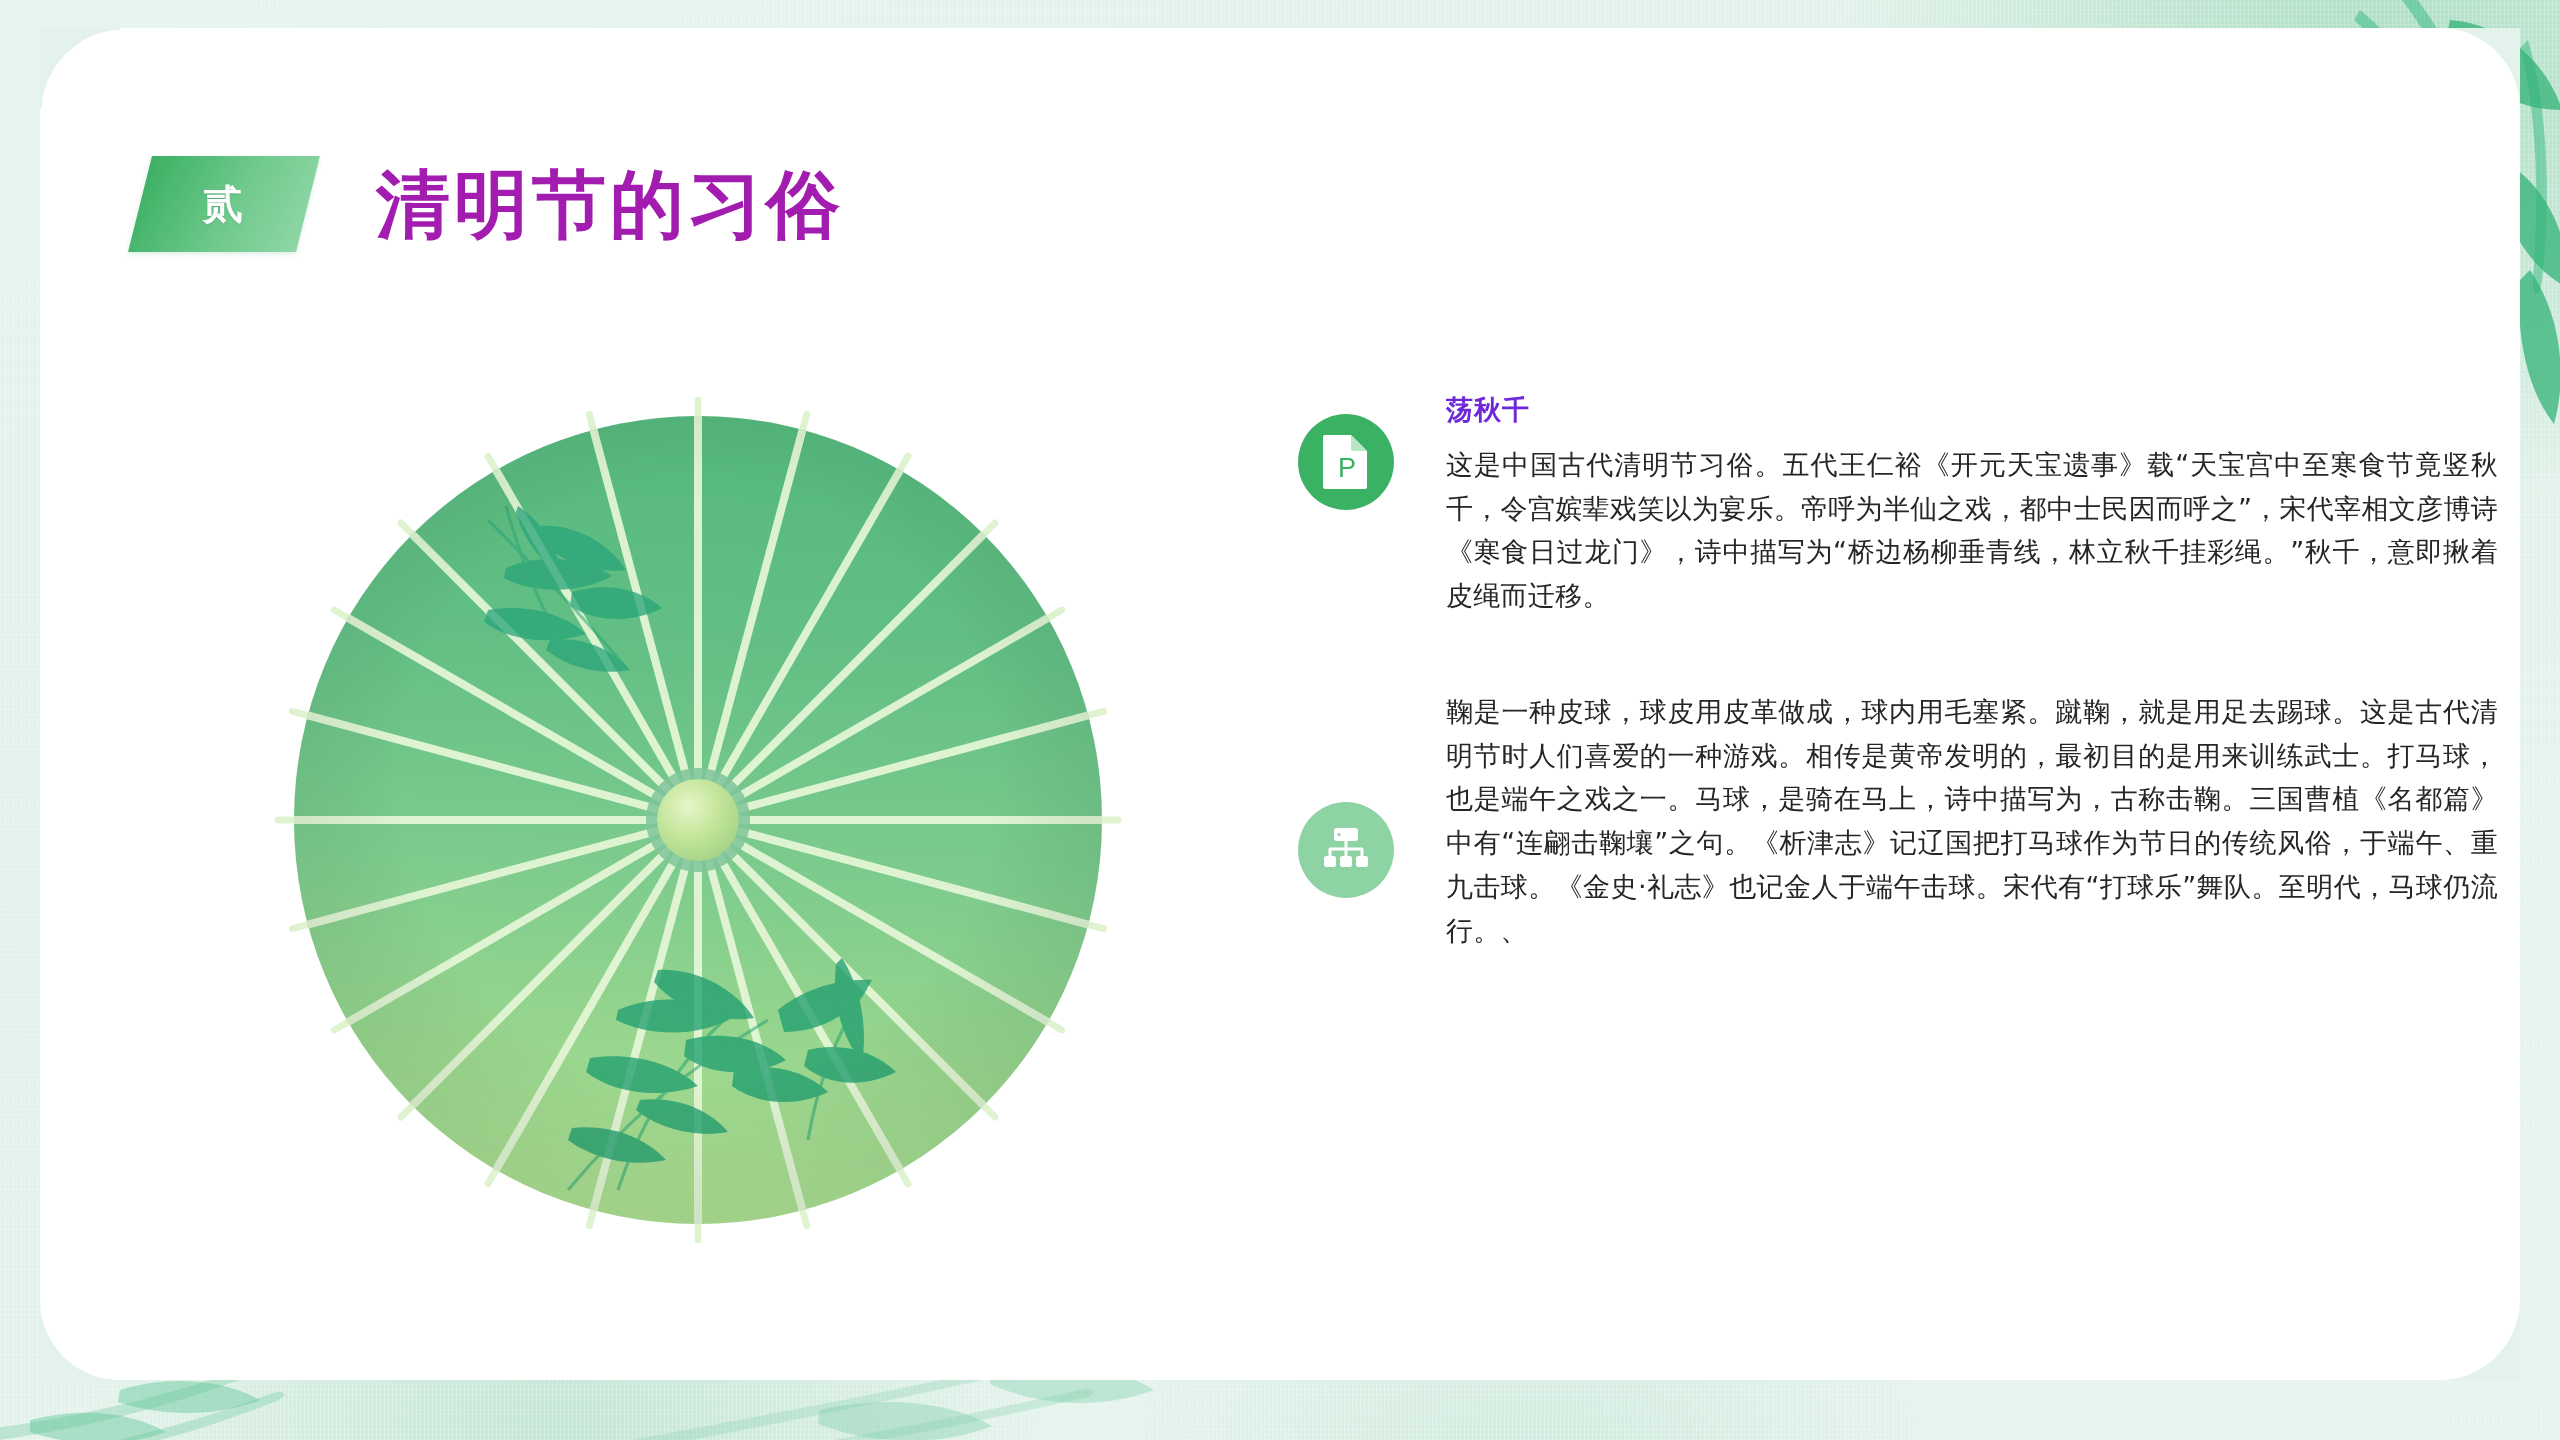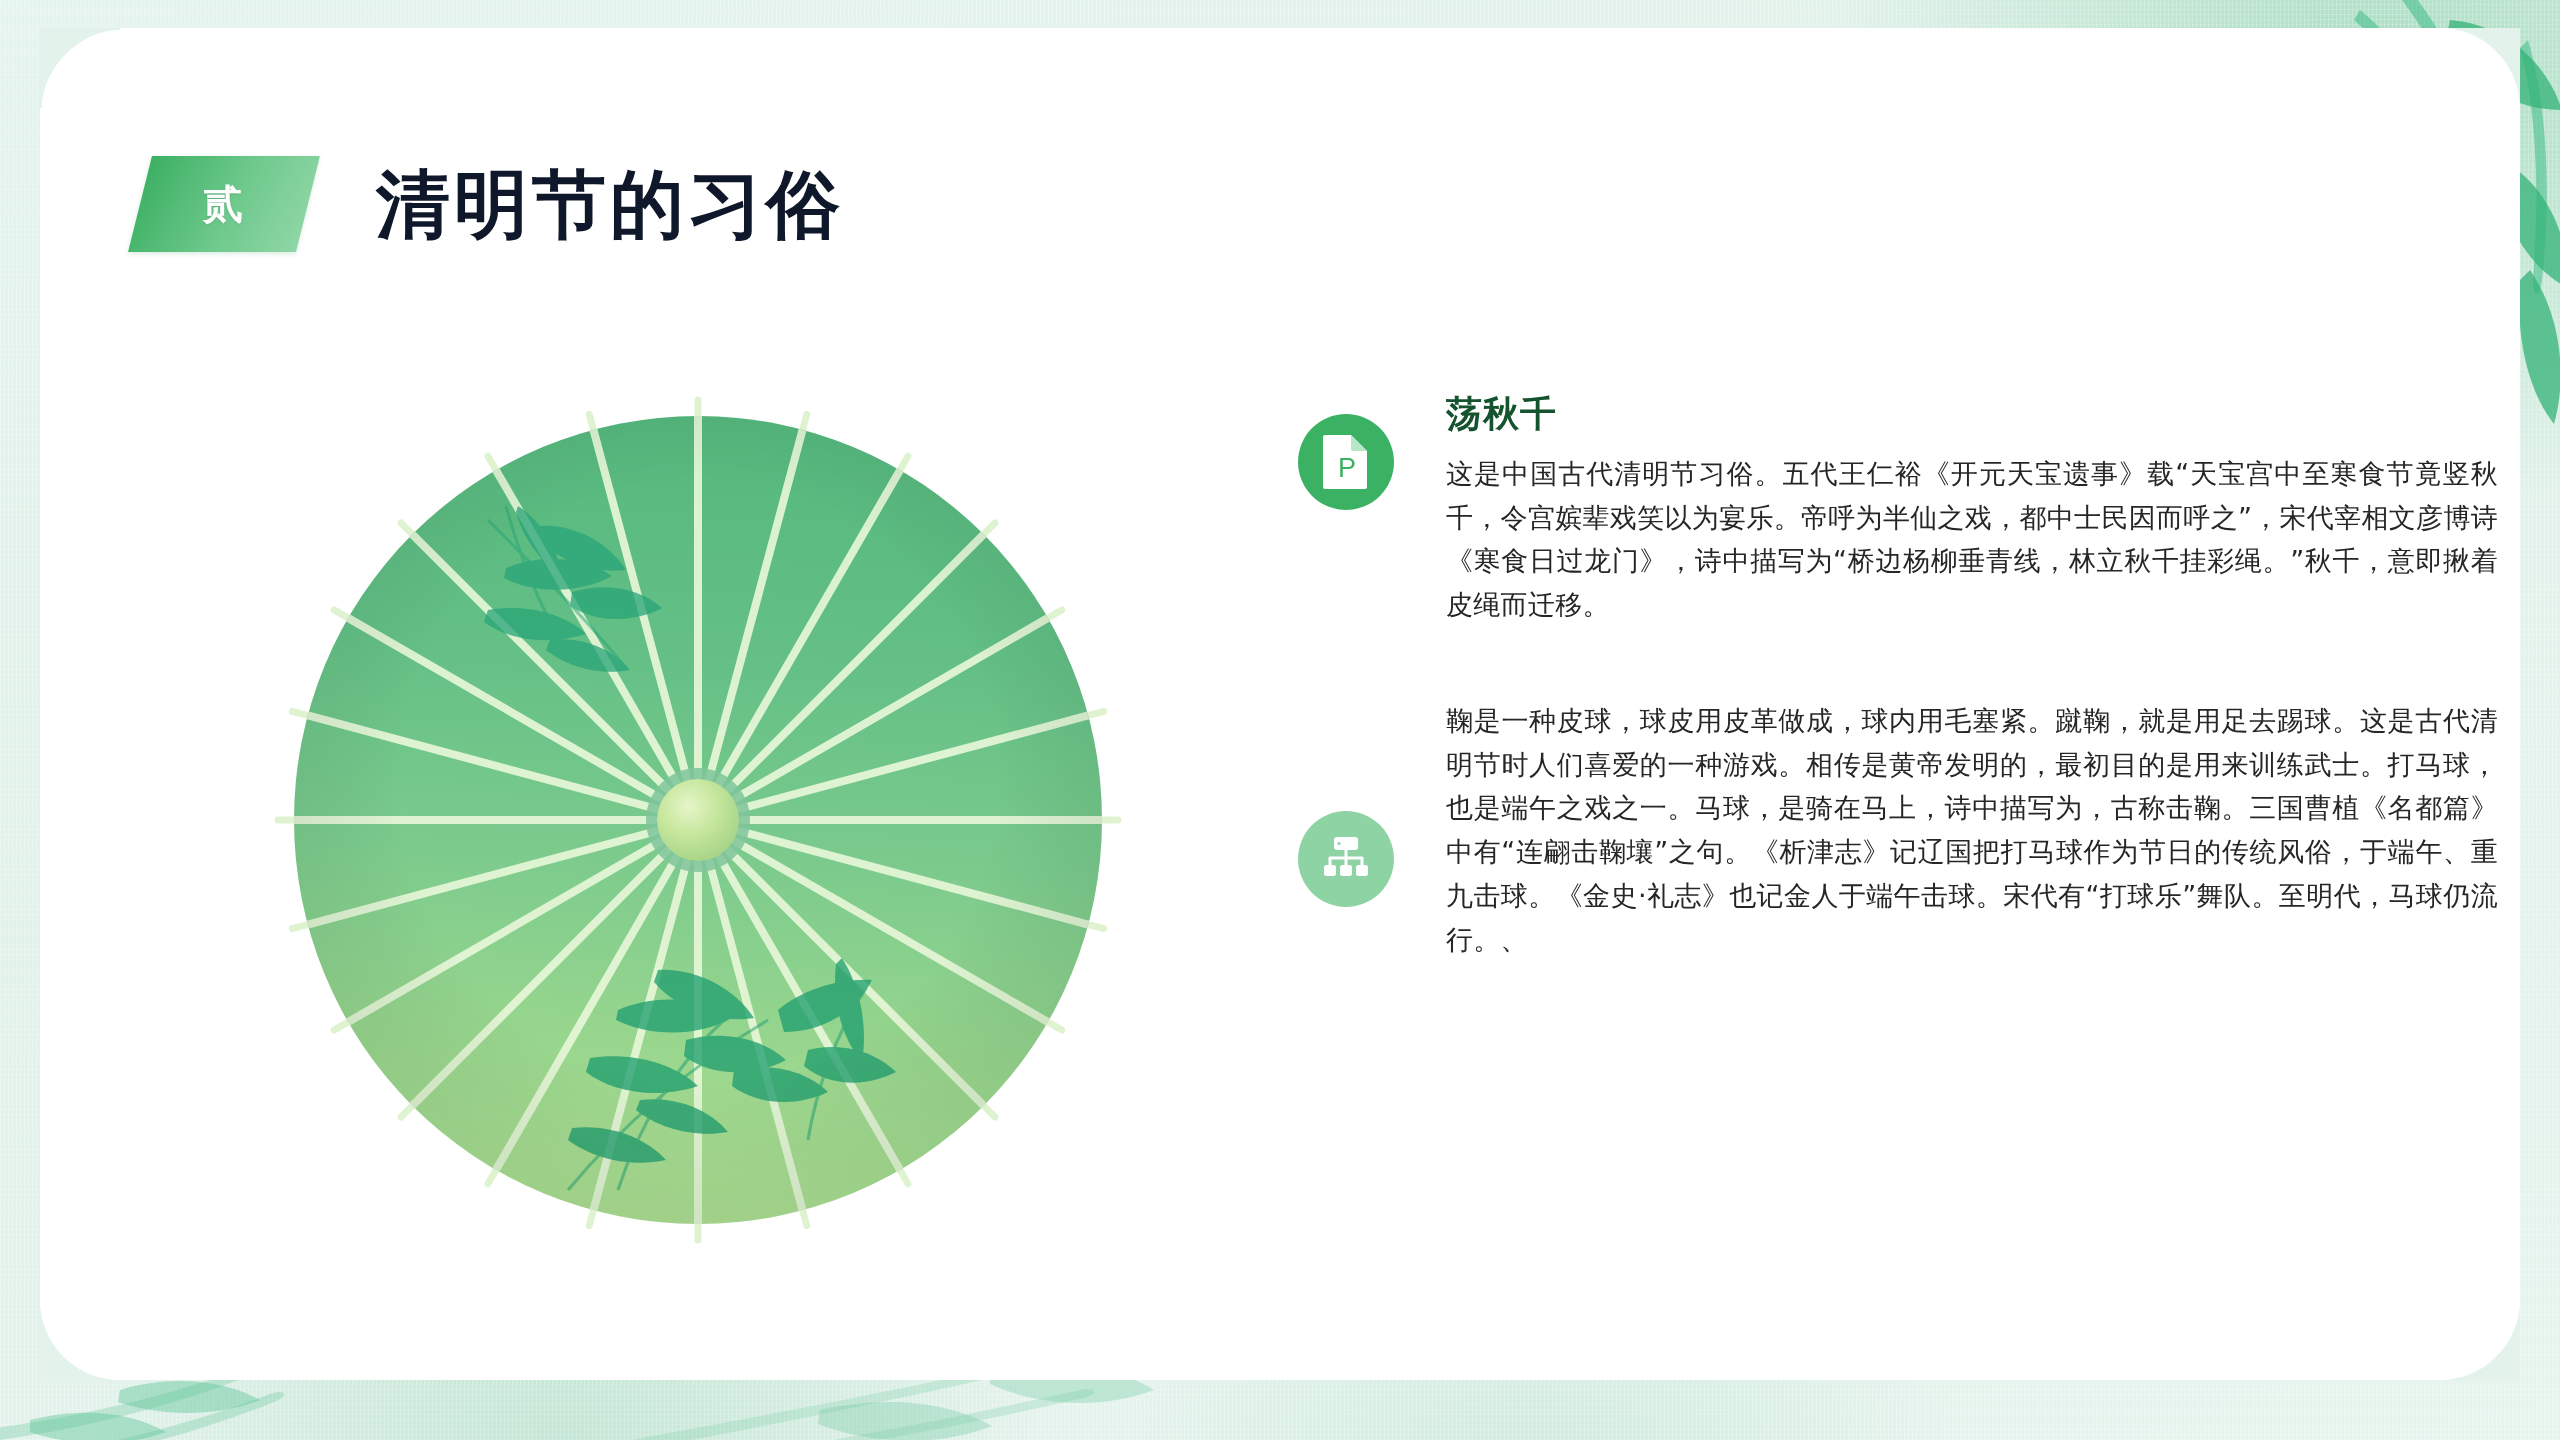--- a/index.html
+++ b/index.html
@@ -45,39 +45,39 @@
   }
   #badge span{
     transform:skewX(14deg);
     color:#ffffff;font-size:40px;line-height:1;
     font-family:"DejaVu Serif","Liberation Serif",serif;
     font-weight:bold;letter-spacing:2px;
     text-shadow:0 1px 2px rgba(0,0,0,.12);
   }
   #page-title{
     margin-left:68px;
-    font-size:74px;font-weight:bold;color:#0f172a;
+    font-size:74px;font-weight:bold;color:#a21caf;
     letter-spacing:4px;line-height:1;
     font-family:"DejaVu Sans","Liberation Sans",sans-serif;
   }
 
   
   #umbrella-wrap{position:absolute;left:148px;top:282px;width:1020px;height:1020px;}
   #umbrella{position:absolute;inset:0;}
 
   
   #content{position:absolute;left:1258px;top:368px;width:1200px;}
   .item{position:relative;margin-bottom:56px;}
   .item-icon{
     position:absolute;left:0;width:96px;height:96px;border-radius:50%;
     display:flex;align-items:center;justify-content:center;
   }
   .item-body{margin-left:148px;}
   .item-title{
-    font-size:36px;font-weight:bold;color:#14532d;
+    font-size:27px;font-weight:bold;color:#6d28d9;
     letter-spacing:1px;margin:0 0 20px 0;line-height:1;
     font-family:"DejaVu Sans","Liberation Sans",sans-serif;
   }
   .item-text{
     font-size:27px;color:#262626;line-height:1.62;
     text-align:justify;margin:0;letter-spacing:.3px;
     font-family:"DejaVu Sans","Liberation Sans",sans-serif;
   }
   #item-1 .item-icon{top:18px;}
   #item-2 .item-icon{top:112px;}

